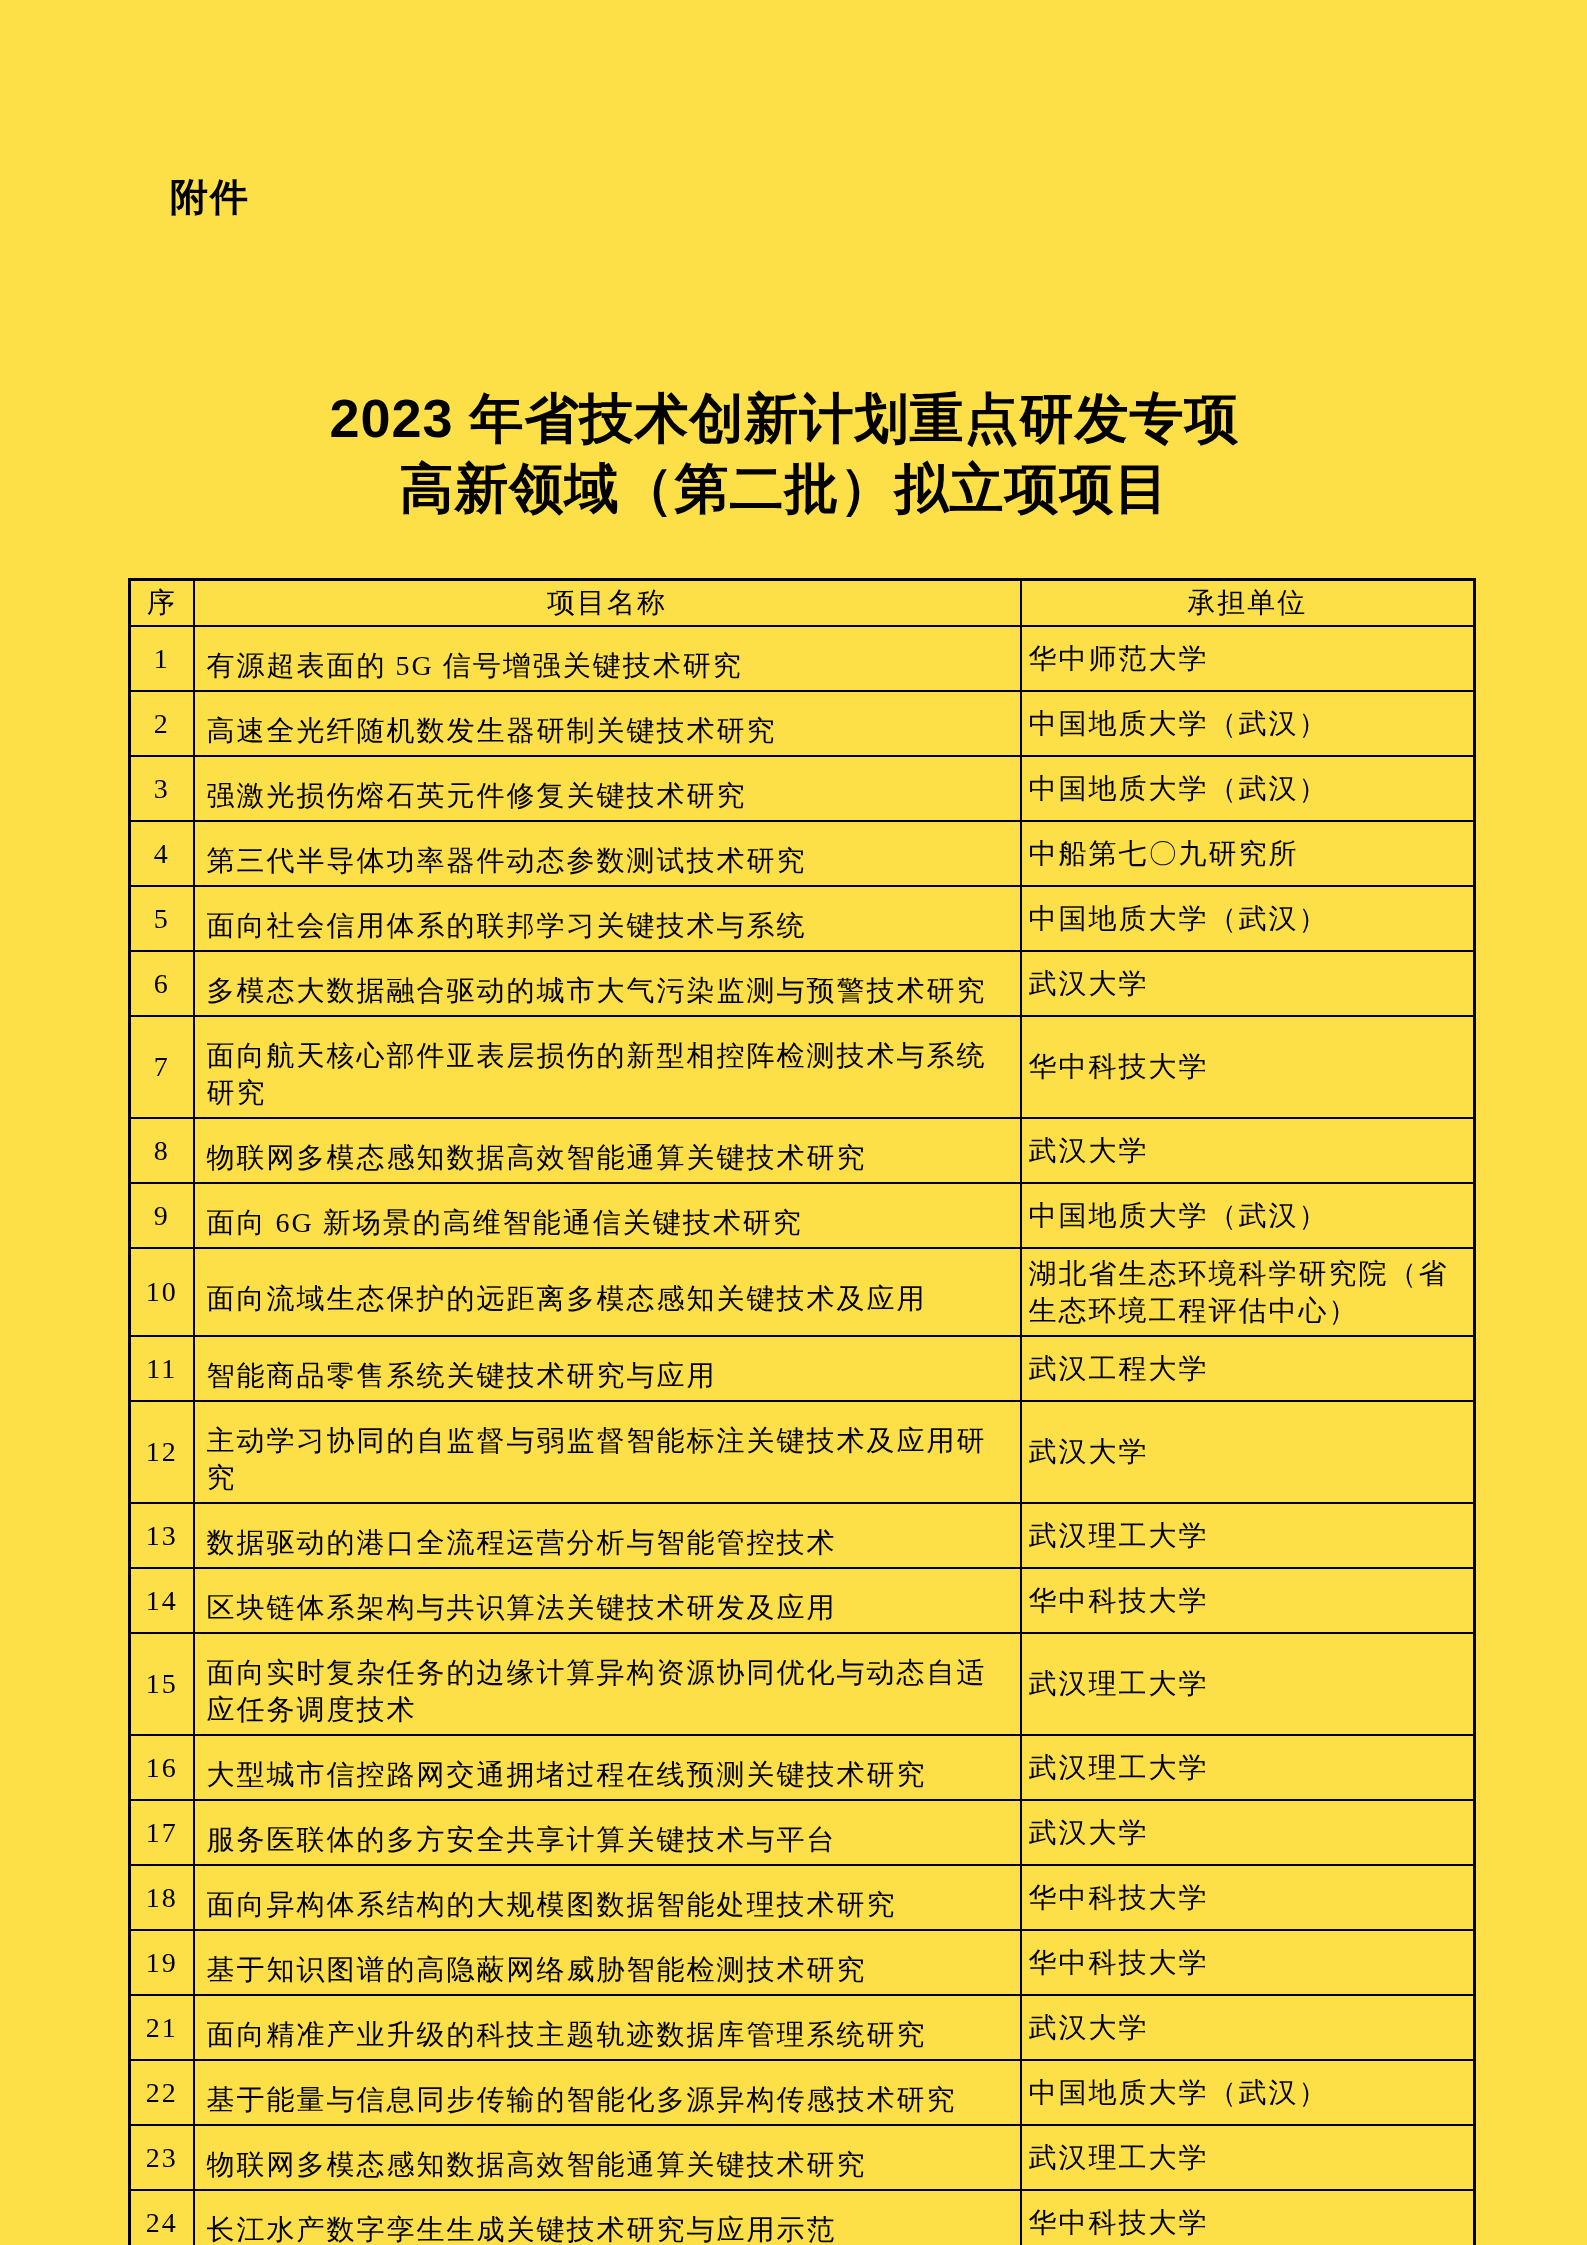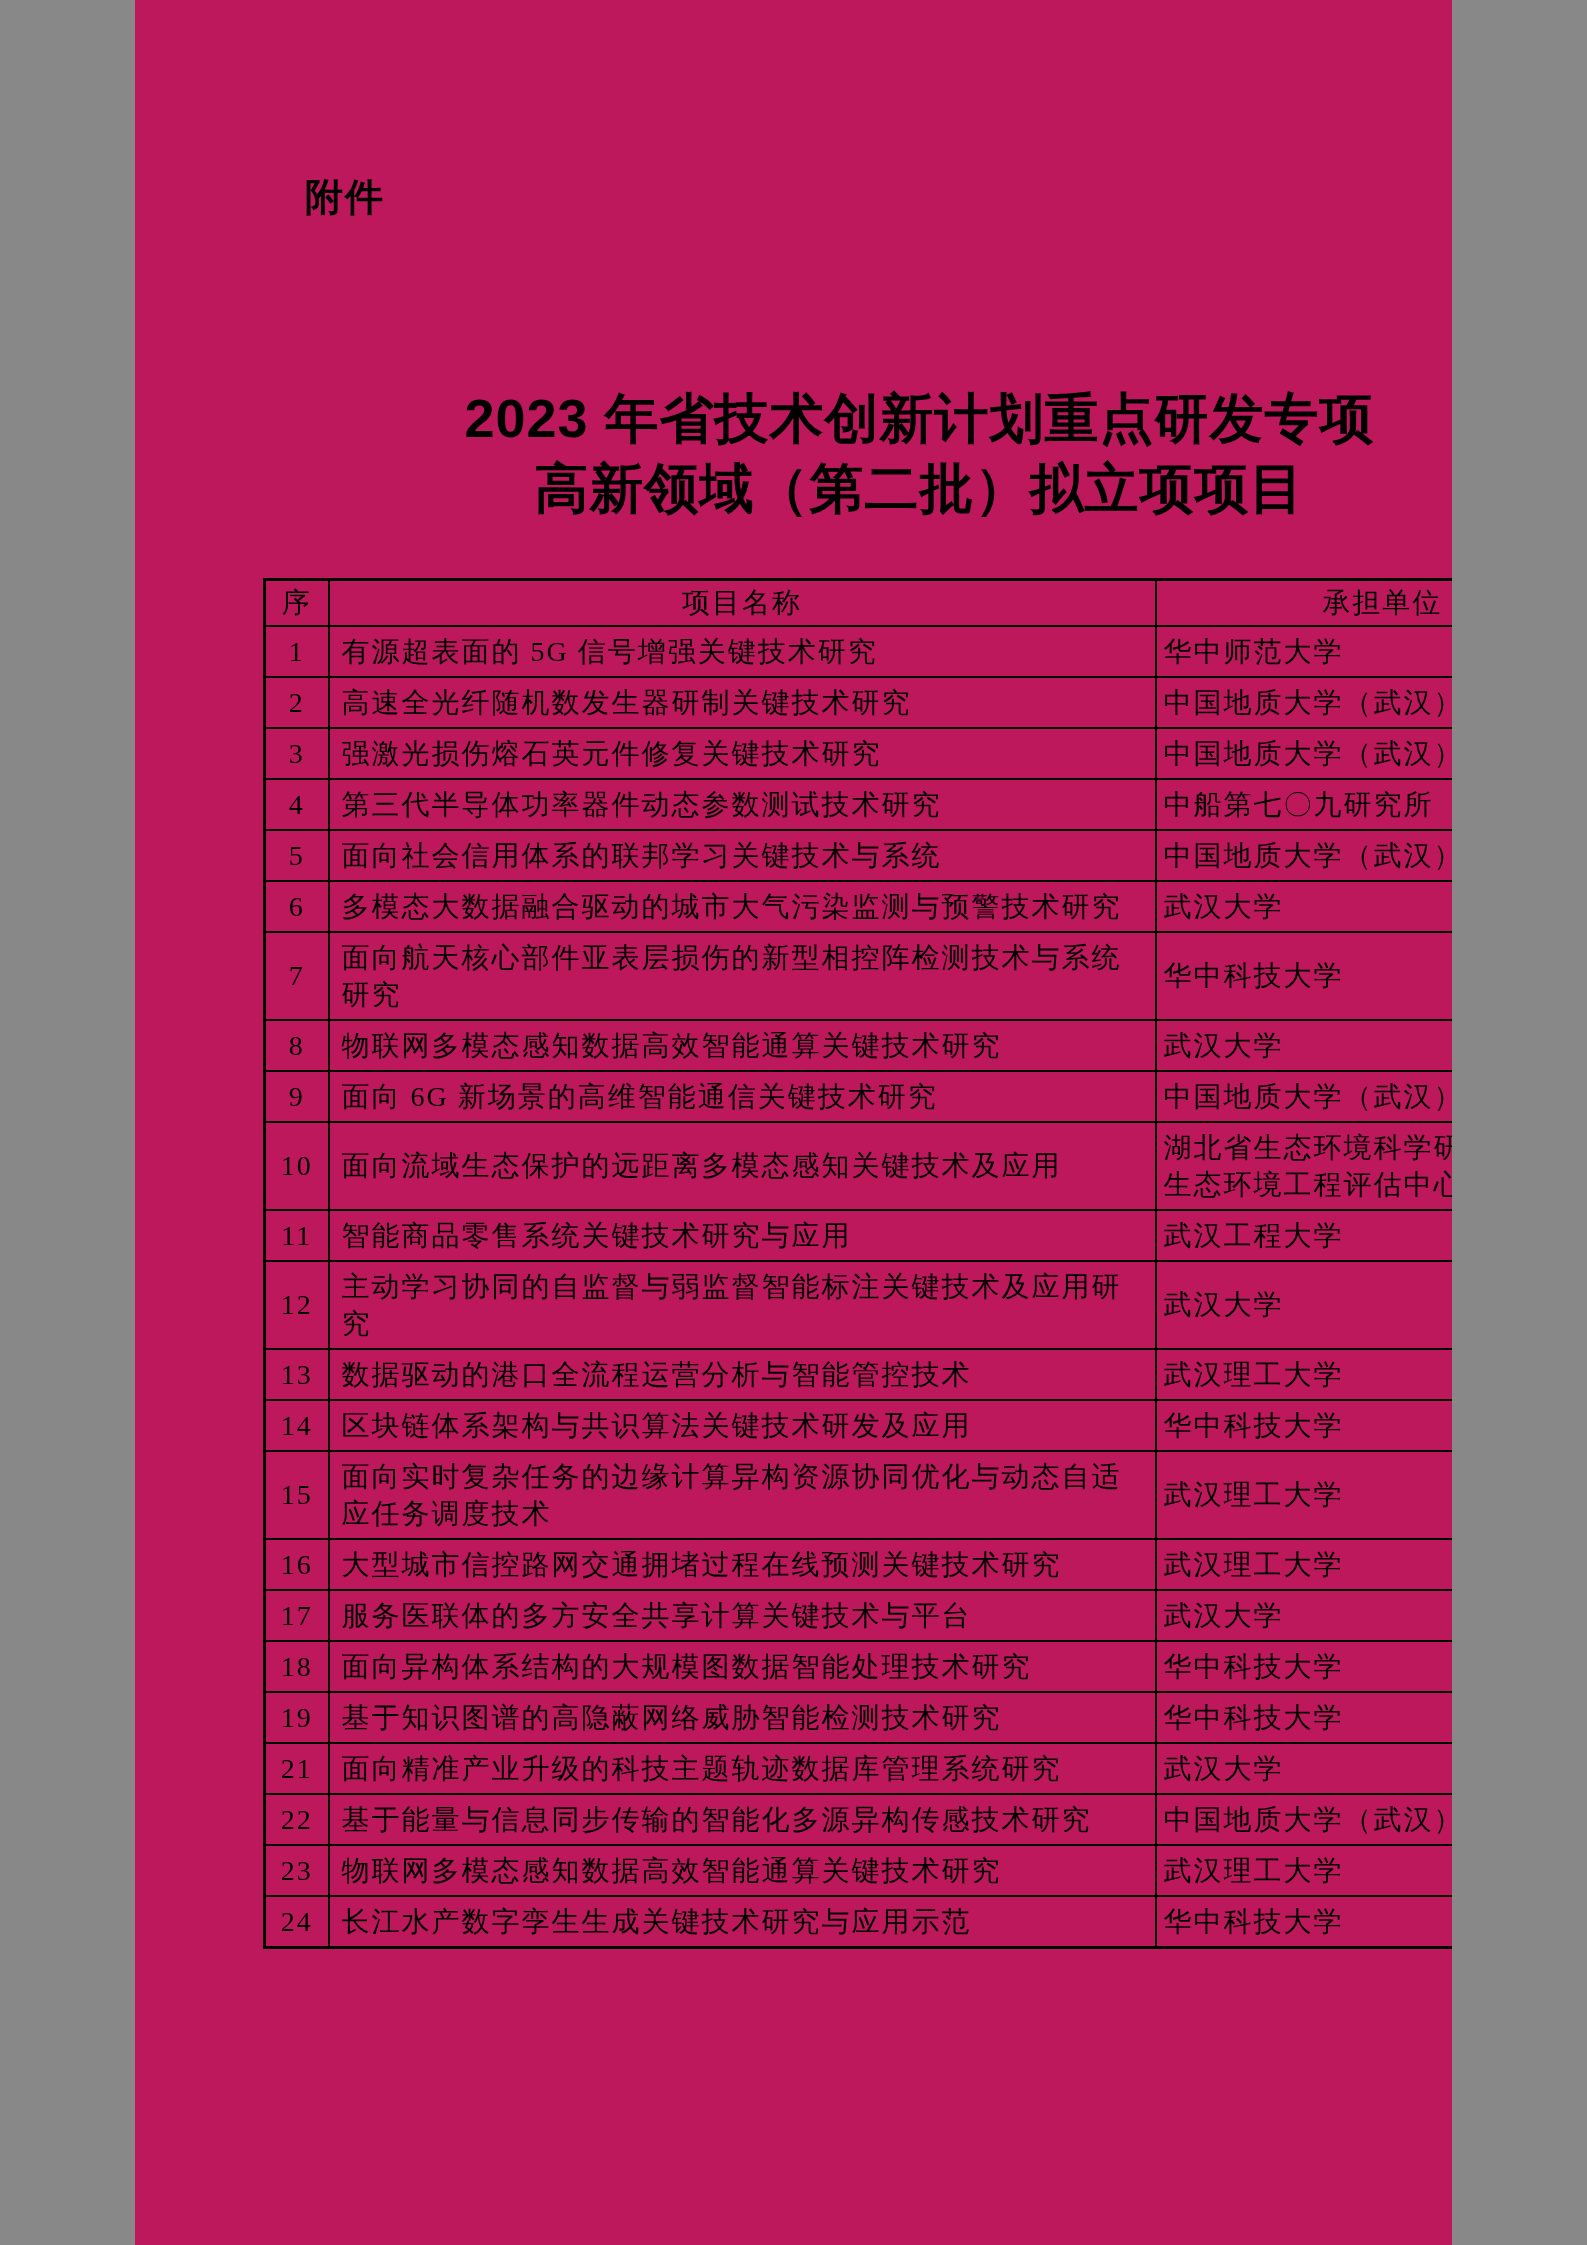--- a/index.html
+++ b/index.html
@@ -1,22 +1,22 @@
 <!DOCTYPE html>
 <html><head>
 <meta charset="utf-8">
 <style>
   * { margin: 0; padding: 0; box-sizing: border-box; }
   html, body { background: #888; }
   .page {
     position: relative;
-    width: 1317px;
+    width: 1587px;
     height: 2245px;
     margin: 0 auto;
-    background: #be185d;
+    background: #fde047;
     color: #000000;
     font-family: "Liberation Serif", "DejaVu Serif", serif;
     overflow: hidden;
   }
   .attachment-label {
     position: absolute;
     left: 170px;
     top: 172px;
     font-family: "Liberation Sans", "DejaVu Sans", sans-serif;
     font-weight: bold;
@@ -63,21 +63,21 @@
     text-align: center;
     padding: 2px 0;
   }
   td.cell-index {
     text-align: center;
     letter-spacing: 0;
     padding: 6px 0;
   }
   td.cell-name {
     text-align: left;
-    padding: 6px 20px 6px 12px;
+    padding: 20px 20px 6px 12px;
   }
   td.cell-unit {
     text-align: left;
     padding: 6px 4px 6px 7px;
   }
 </style>
 </head>
 <body>
 
 <div class="page">

